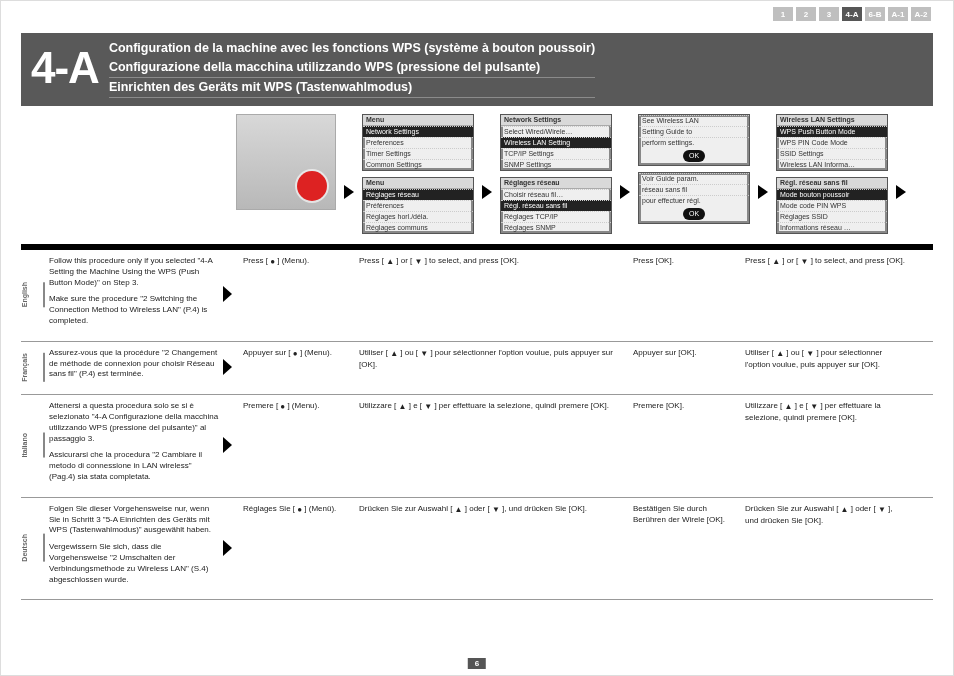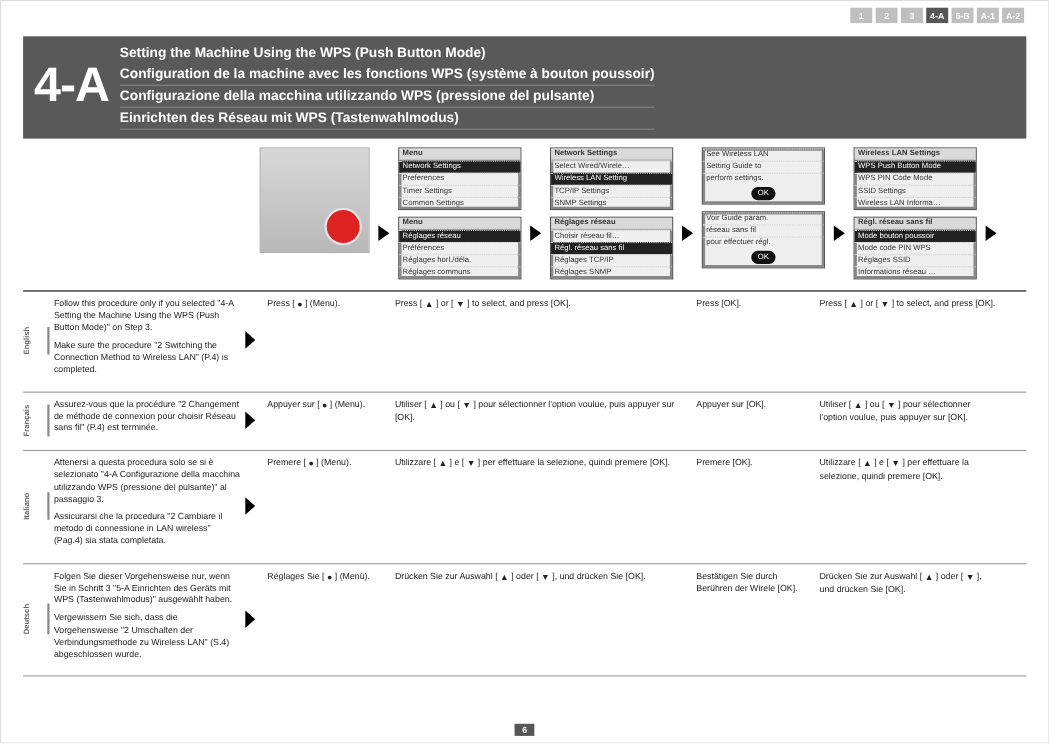--- a/index.html
+++ b/index.html
@@ -89,21 +89,21 @@
   .lcd .row.sel { background:#222; color:#fff; }
   .lcd.okbox .ok {
     width:22px; height:12px; border-radius:6px; background:#111; color:#fff;
     font-size:7px; display:flex; align-items:center; justify-content:center;
     margin: 2px auto 3px auto;
   }
 
   
   .grid {
     margin-top: 10px;
-    border-top: 1px solid #000000;
+    border-top: 6px solid #000000;
   }
   .grow {
     display: grid;
     grid-template-columns: 24px 170px 16px 112px 270px 108px 160px;
     border-bottom: 1px solid #999;
     padding: 6px 0 8px 0;
     align-items: flex-start;
     column-gap: 4px;
   }
   .langtab {
@@ -139,24 +139,23 @@
     <div class="pb">3</div>
     <div class="pb active">4-A</div>
     <div class="pb">6-B</div>
     <div class="pb">A-1</div>
     <div class="pb">A-2</div>
   </div>
 
   <div class="titlebar">
     <div class="big4a">4-A</div>
     <div class="titles">
-      <div>Setting the Machine Using the WPS (Push Button Mode)</div>
       <div>Configuration de la machine avec les fonctions WPS (système à bouton poussoir)</div>
       <div>Configurazione della macchina utilizzando WPS (pressione del pulsante)</div>
-      <div>Einrichten des Réseau mit WPS (Tastenwahlmodus)</div>
+      <div>Einrichten des Geräts mit WPS (Tastenwahlmodus)</div>
     </div>
   </div>
 
   <div class="screens">
     <div class="dev"></div>
     <div class="arrow"></div>
 
     <div class="col">
       <div class="lcd">
         <div class="cap">Menu</div>

